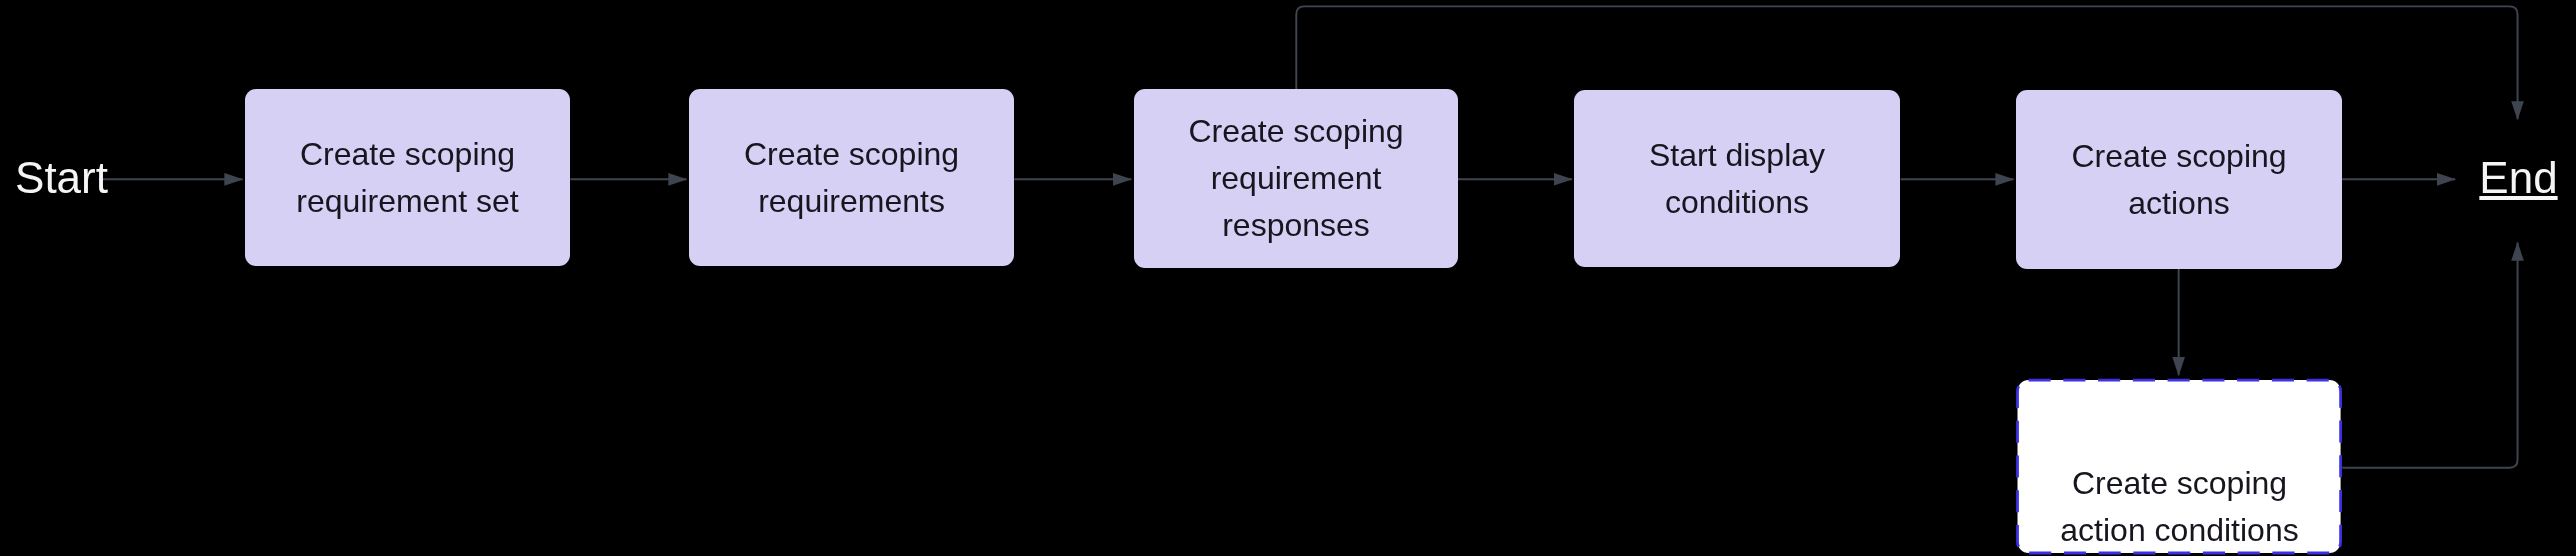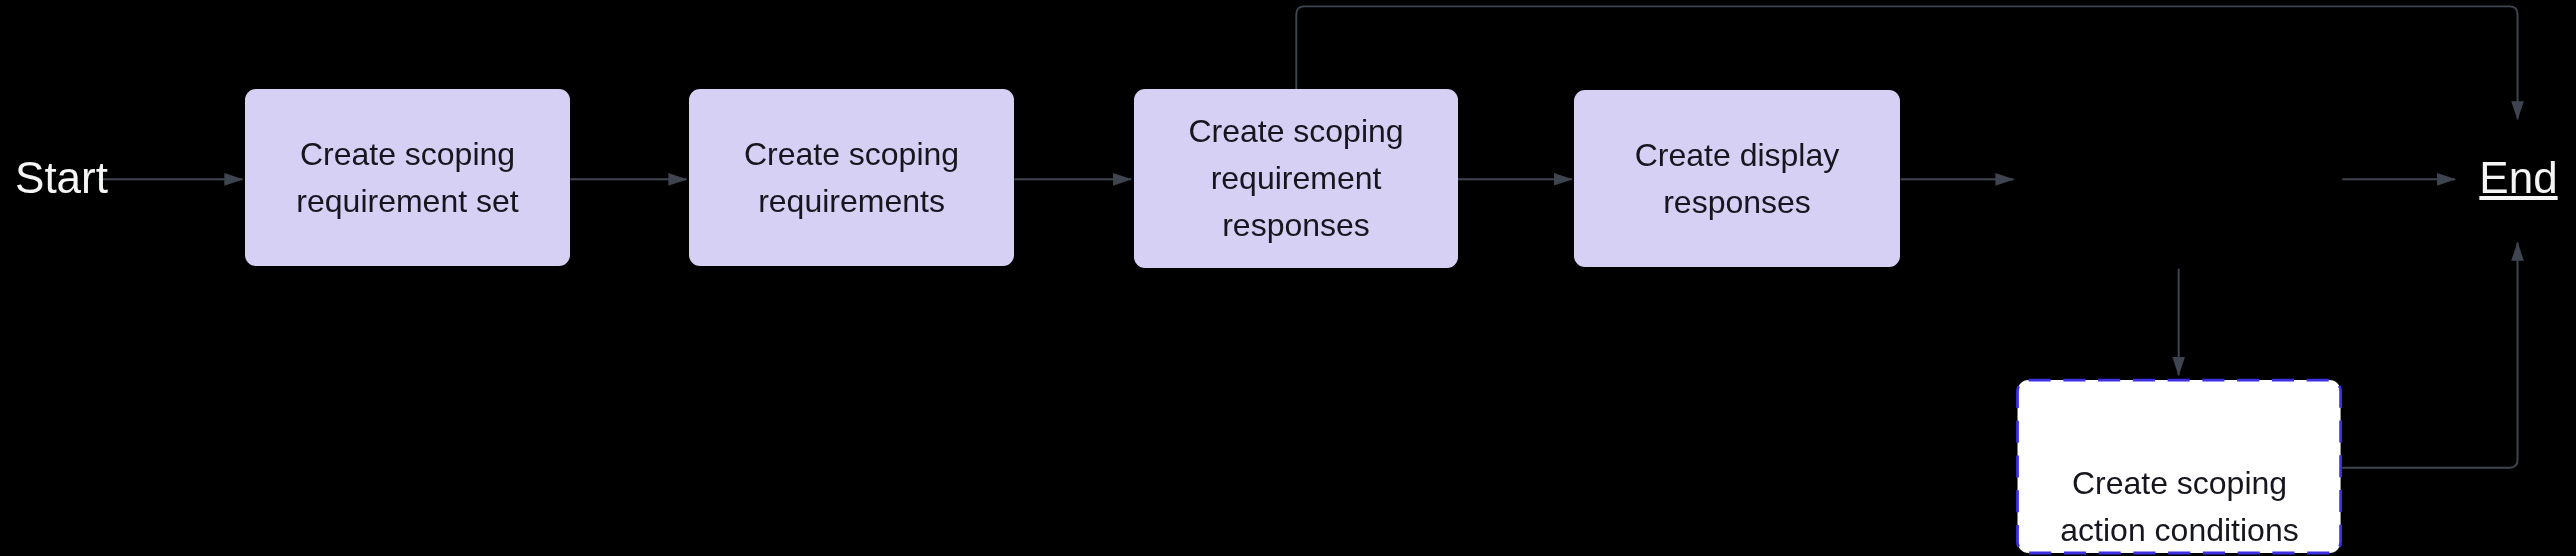--- a/index.html
+++ b/index.html
@@ -93,23 +93,26 @@
 
   <div class="node" style="left:689px; top:89px; width:325px; height:177px;">
     <span>Create scoping requirements</span>
   </div>
 
   <div class="node" style="left:1134px; top:89px; width:324px; height:179px;">
     <span>Create scoping requirement responses</span>
   </div>
 
   <div class="node" style="left:1574px; top:90px; width:326px; height:177px;">
-    <span>Create display responses</span>
+    <span>Start display conditions</span>
   </div>
 
+  <div class="node" style="left:2016px; top:90px; width:326px; height:179px;">
+    <span>Create scoping actions</span>
+  </div>
 
   <div class="node dashed" style="left:2017px; top:379px; width:325px; height:175px;align-items:flex-end;">
     <span>Create scoping action conditions</span>
   </div>
 
   <div class="terminal" style="left:2465px; top:160px; width:107px; height:35px;text-decoration:underline;">End</div>
 
 </div>
 
 

